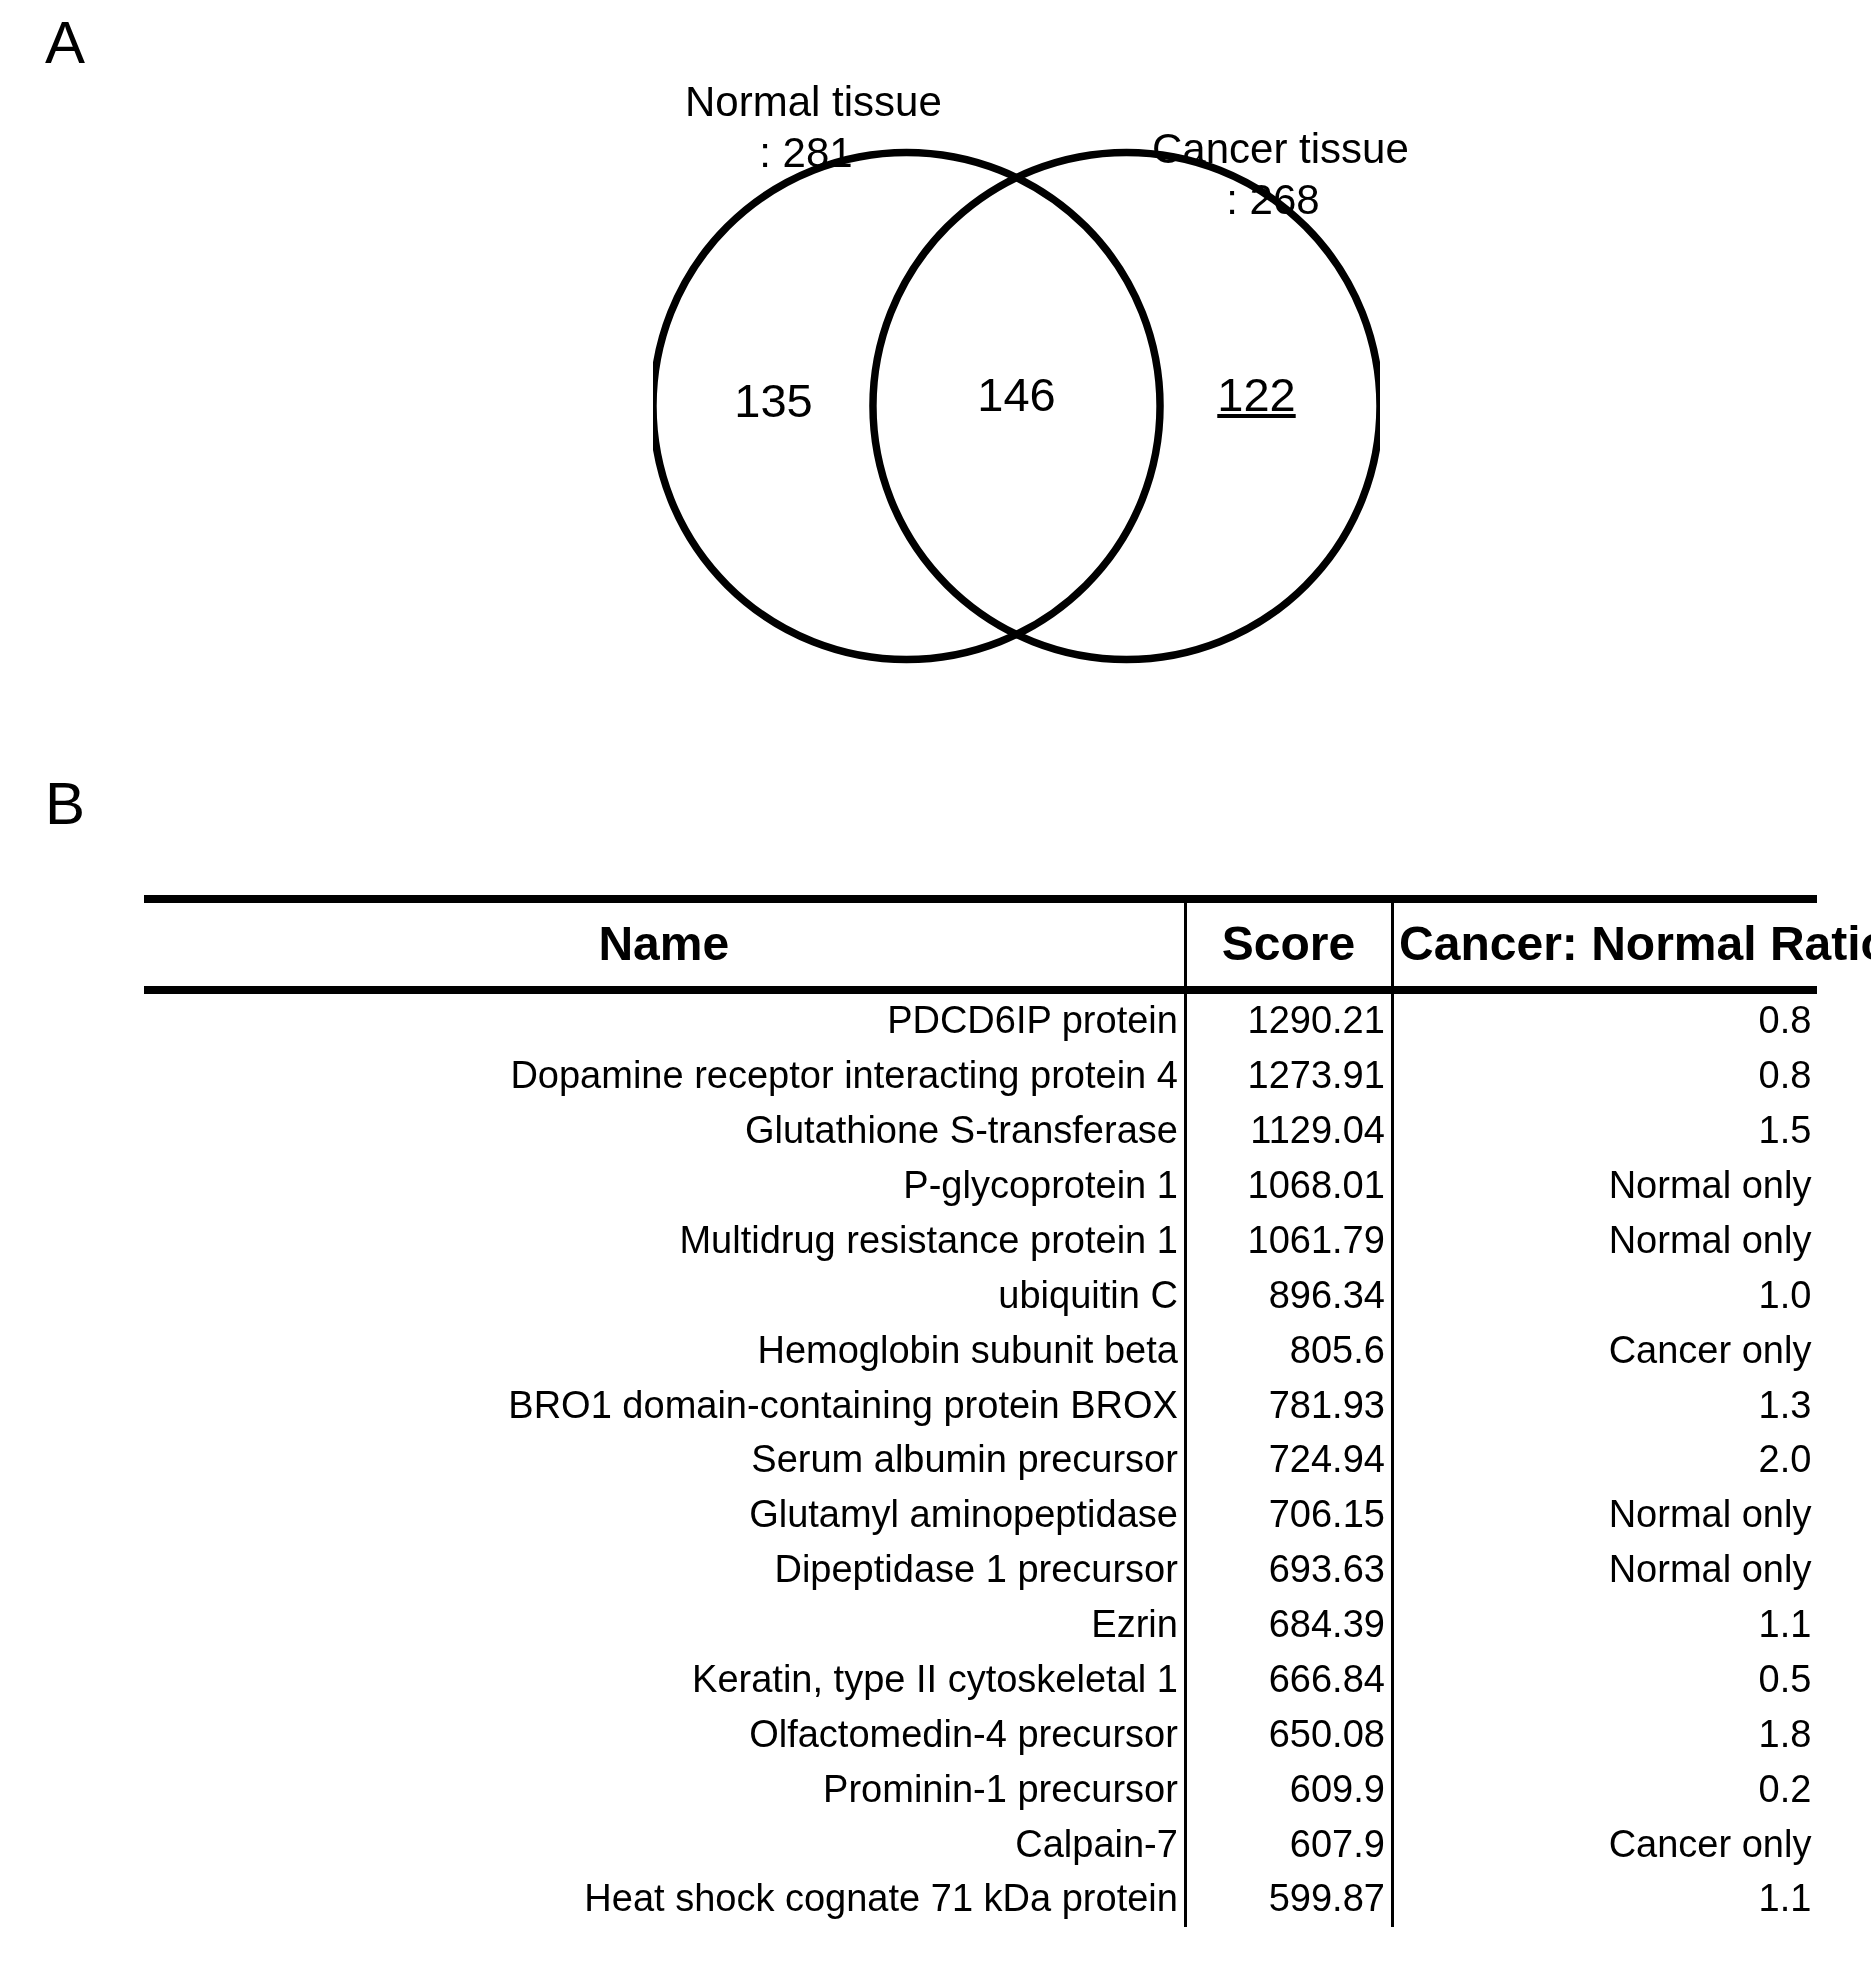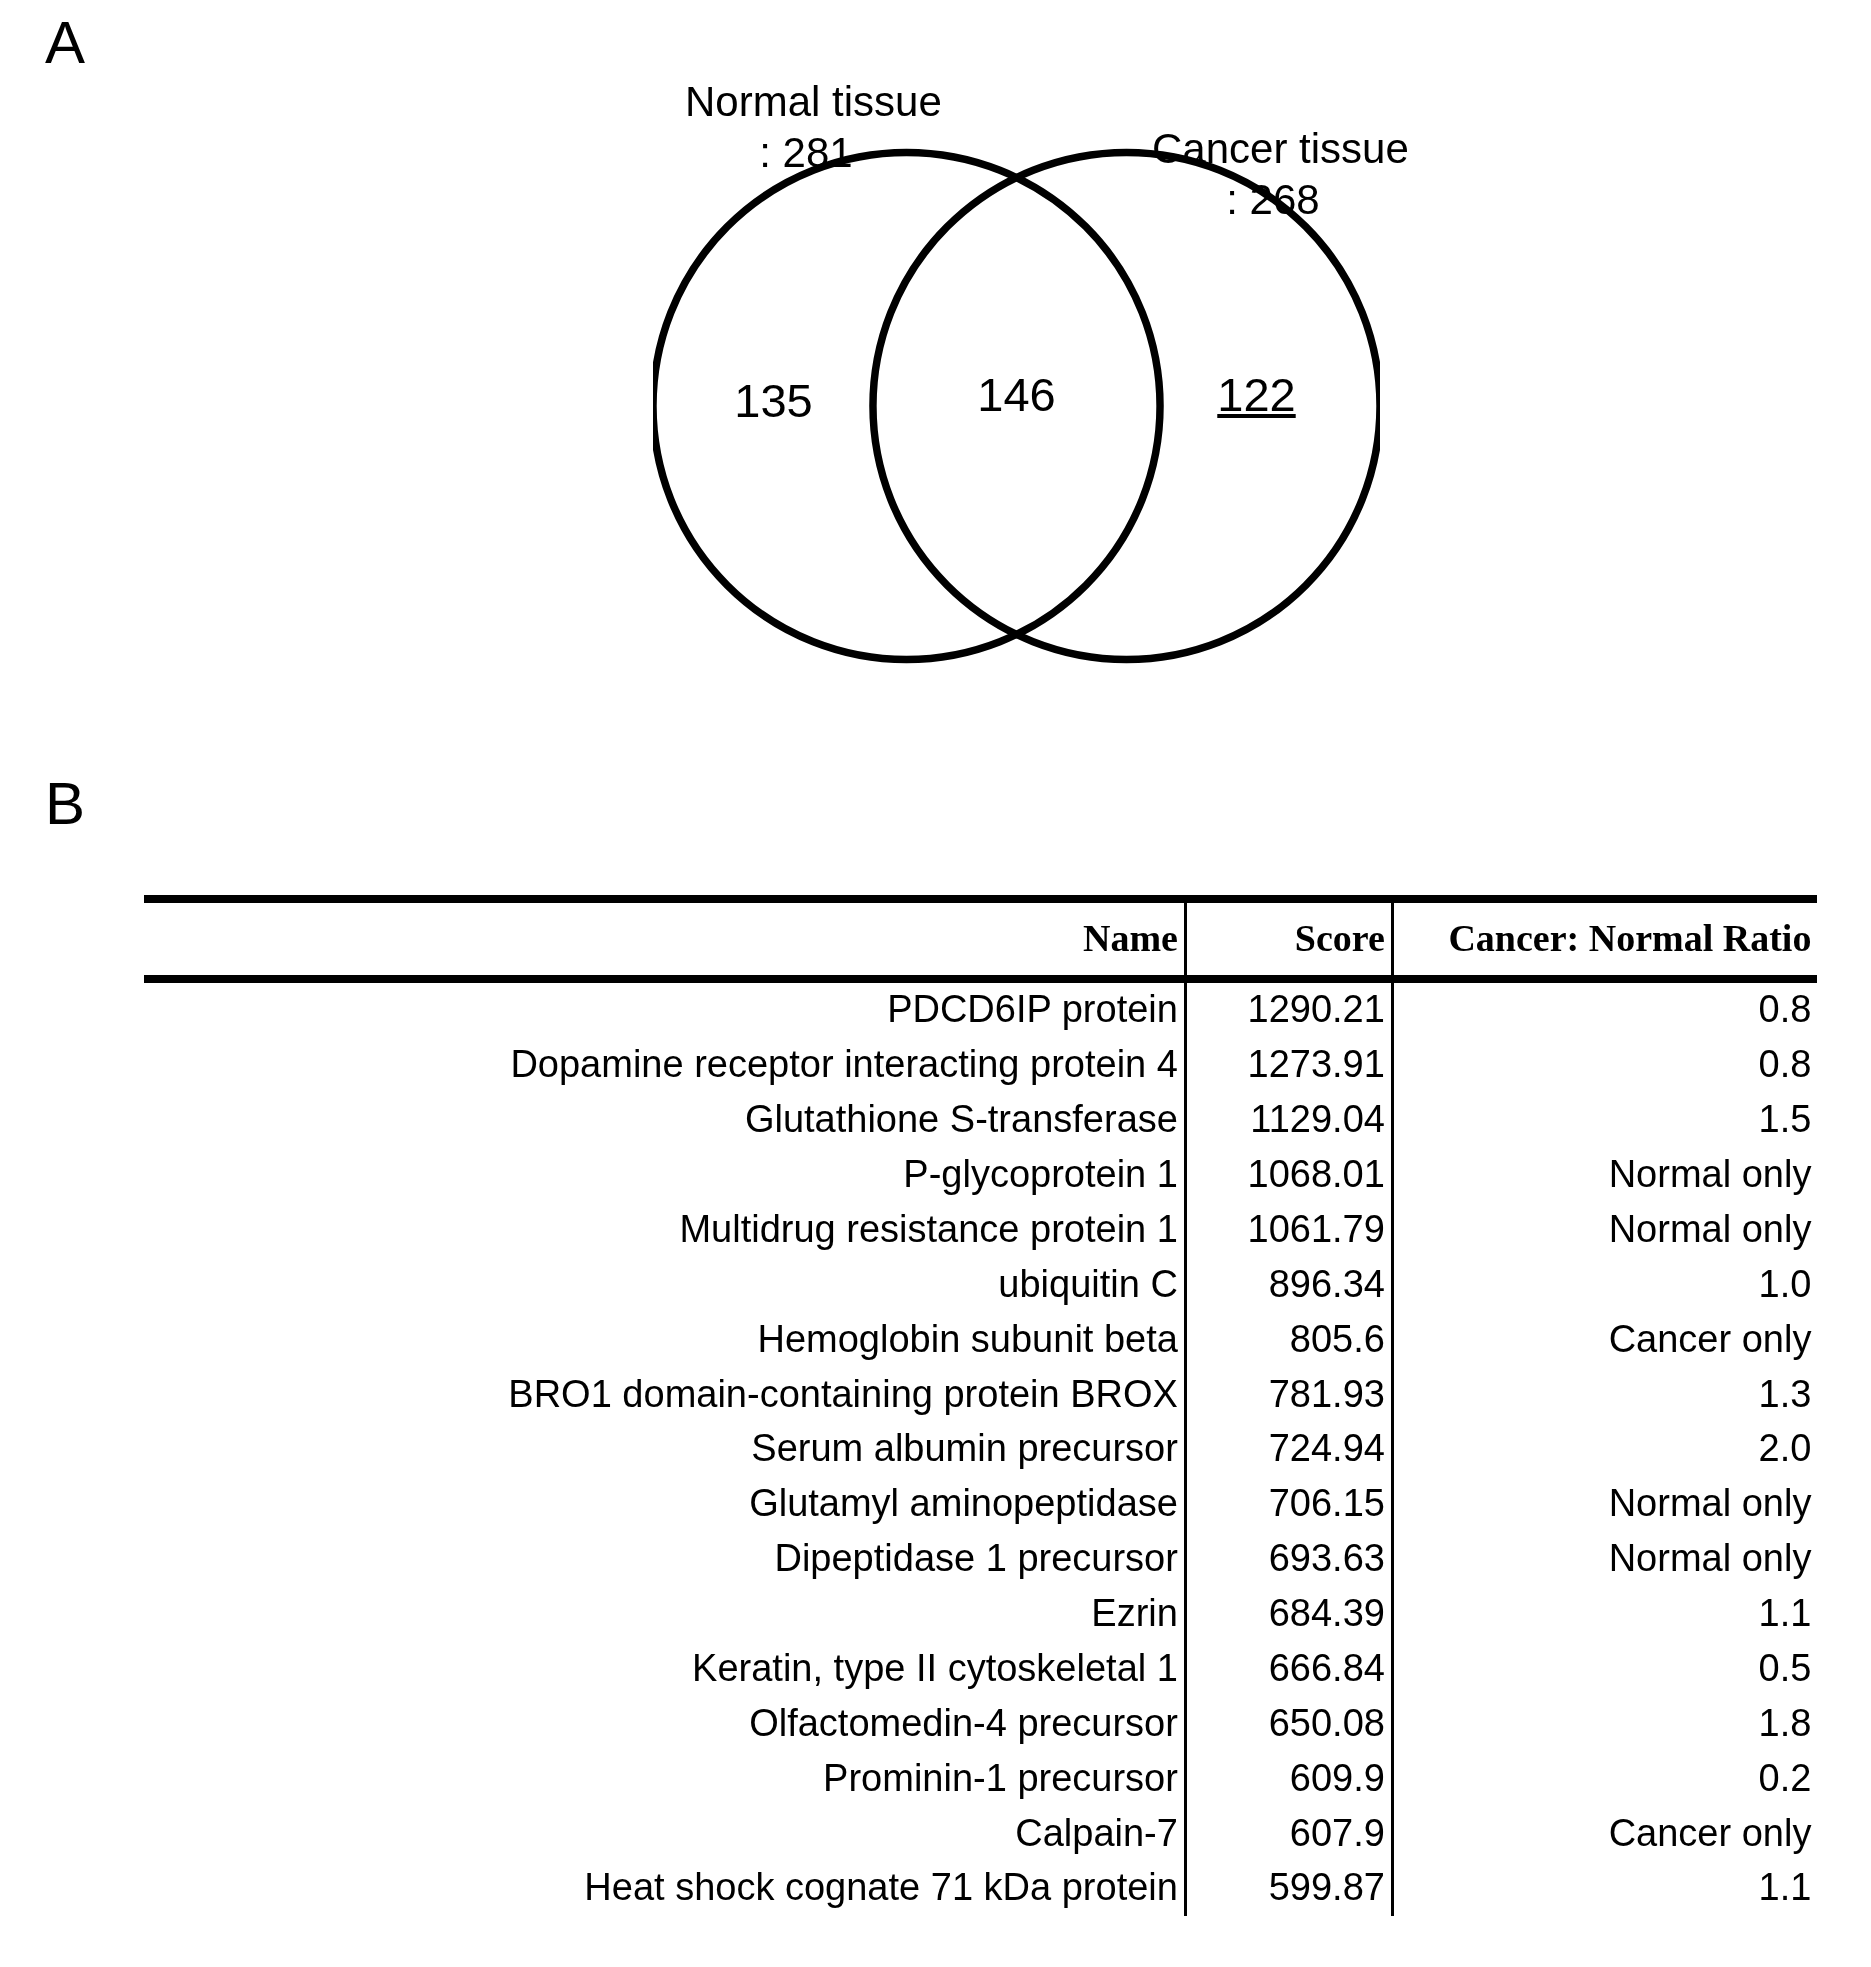--- a/index.html
+++ b/index.html
@@ -84,29 +84,28 @@
     border-collapse: collapse;
     width: 1673px;
     table-layout: fixed;
     font-size: 38px;
   }
   table#protein-table col.col-name  { width: 1041px; }
   table#protein-table col.col-score { width: 207px; }
   table#protein-table col.col-ratio { width: 425px; }
 
   #protein-table thead th {
-    font-size: 38px;
+    font-size: 48px;
     font-weight: bold;
-    text-align: right;
+    text-align: center;
     padding: 15px 5.6px 15px 5.6px;
     border-top: 8.4px solid #000;
     border-bottom: 8.4px solid #000;
     line-height: 1.1;
     white-space: nowrap;
-    font-family: Liberation Serif, serif;
   }
   #protein-table thead th.cell-score,
   #protein-table thead th.cell-ratio {
     border-left: 3.7px solid #000;
   }
 
   #protein-table tbody td {
     text-align: right;
     padding: 5.6px 5.6px 5.6px 5.6px;
     line-height: 1.15;

